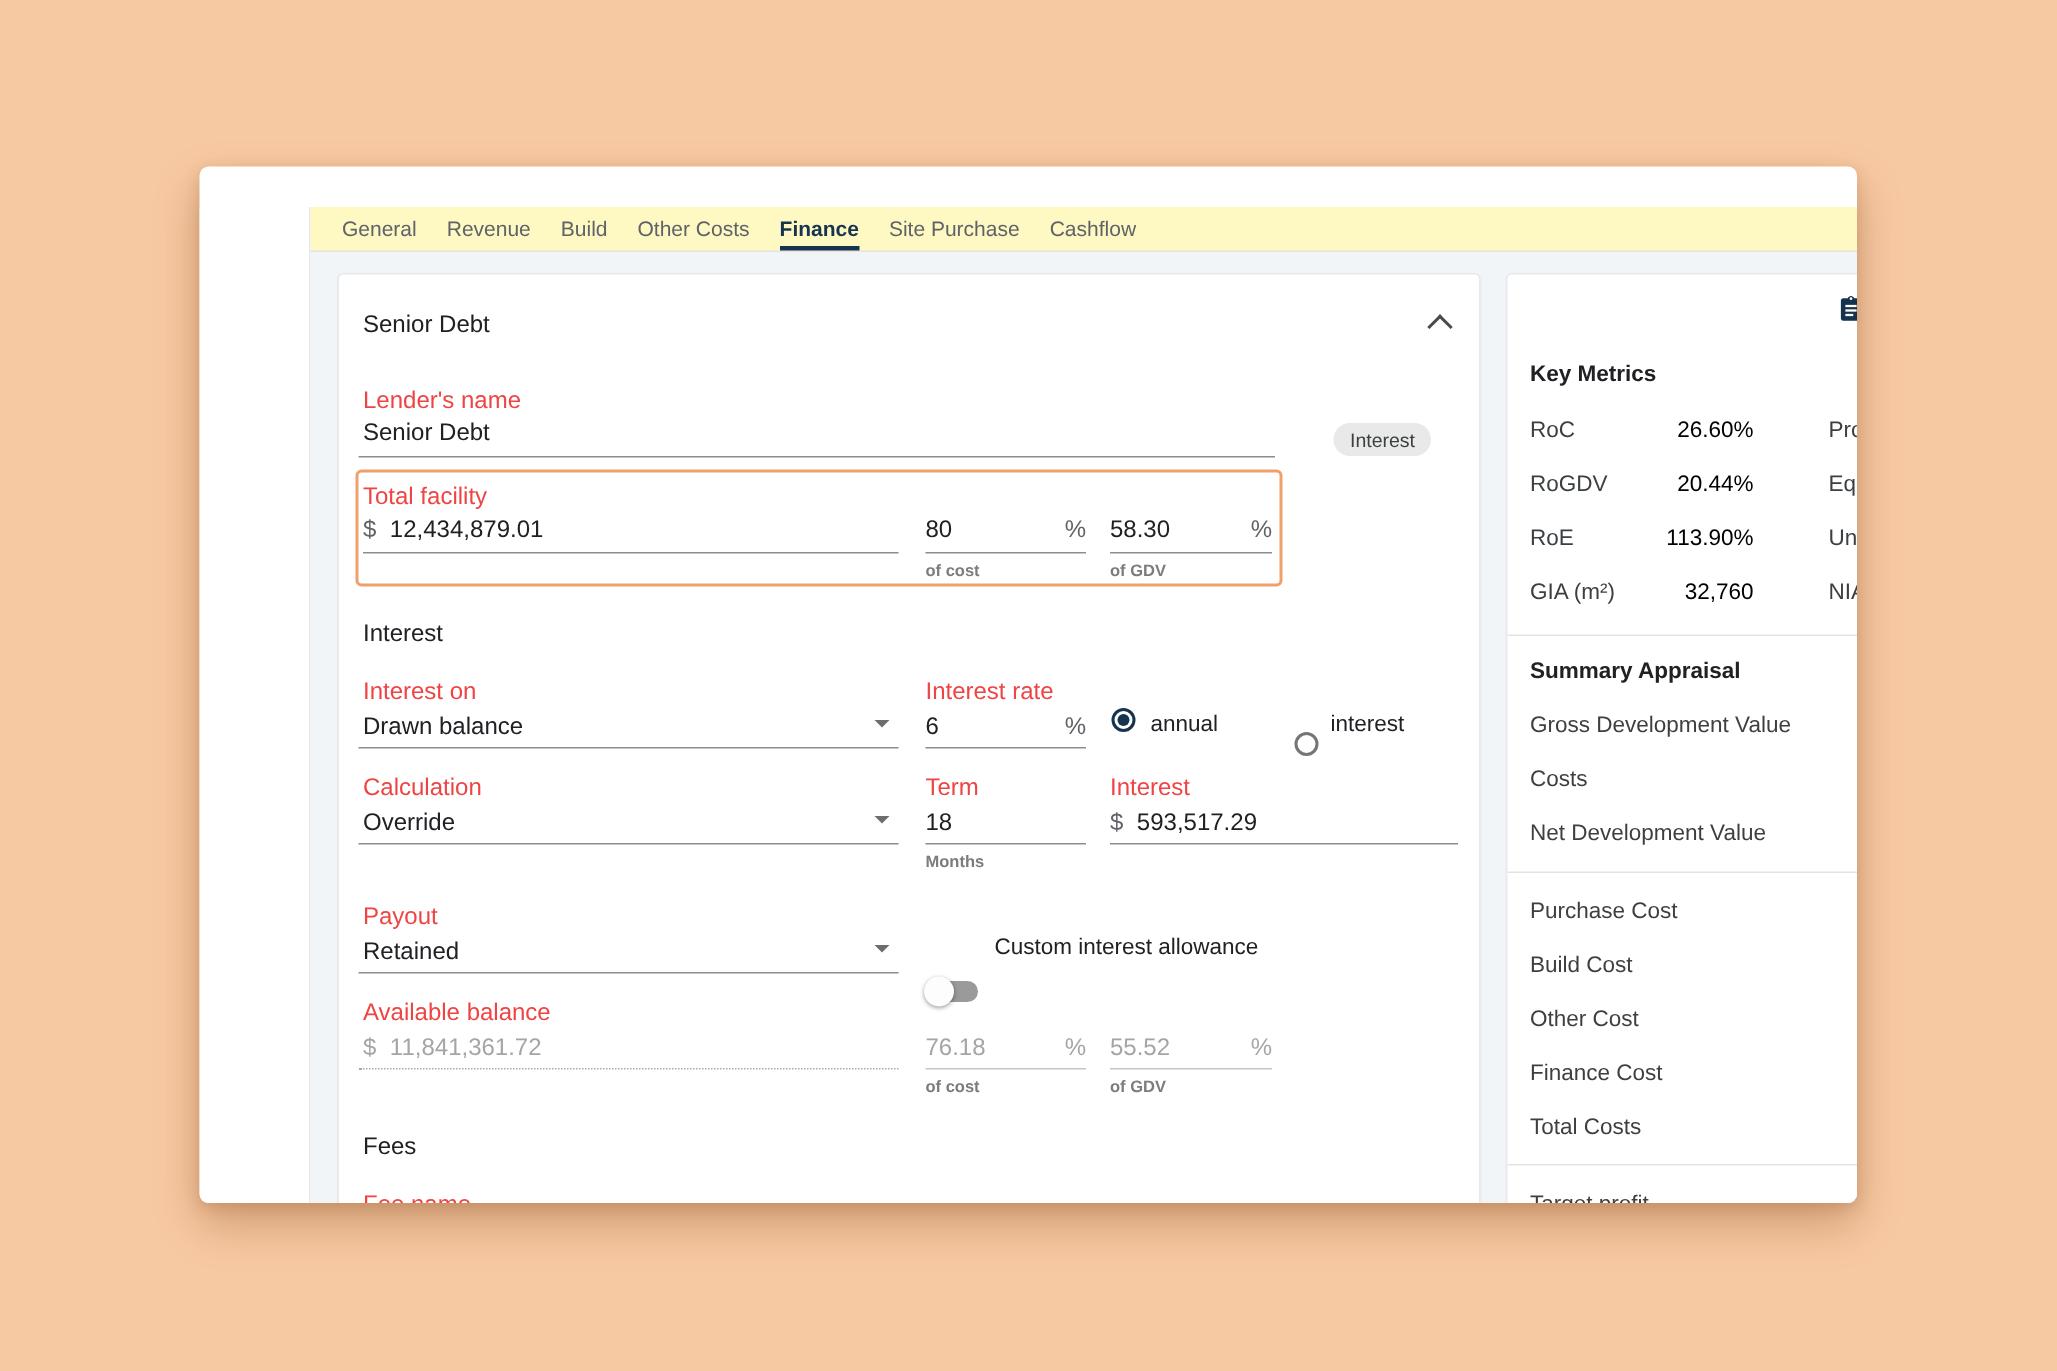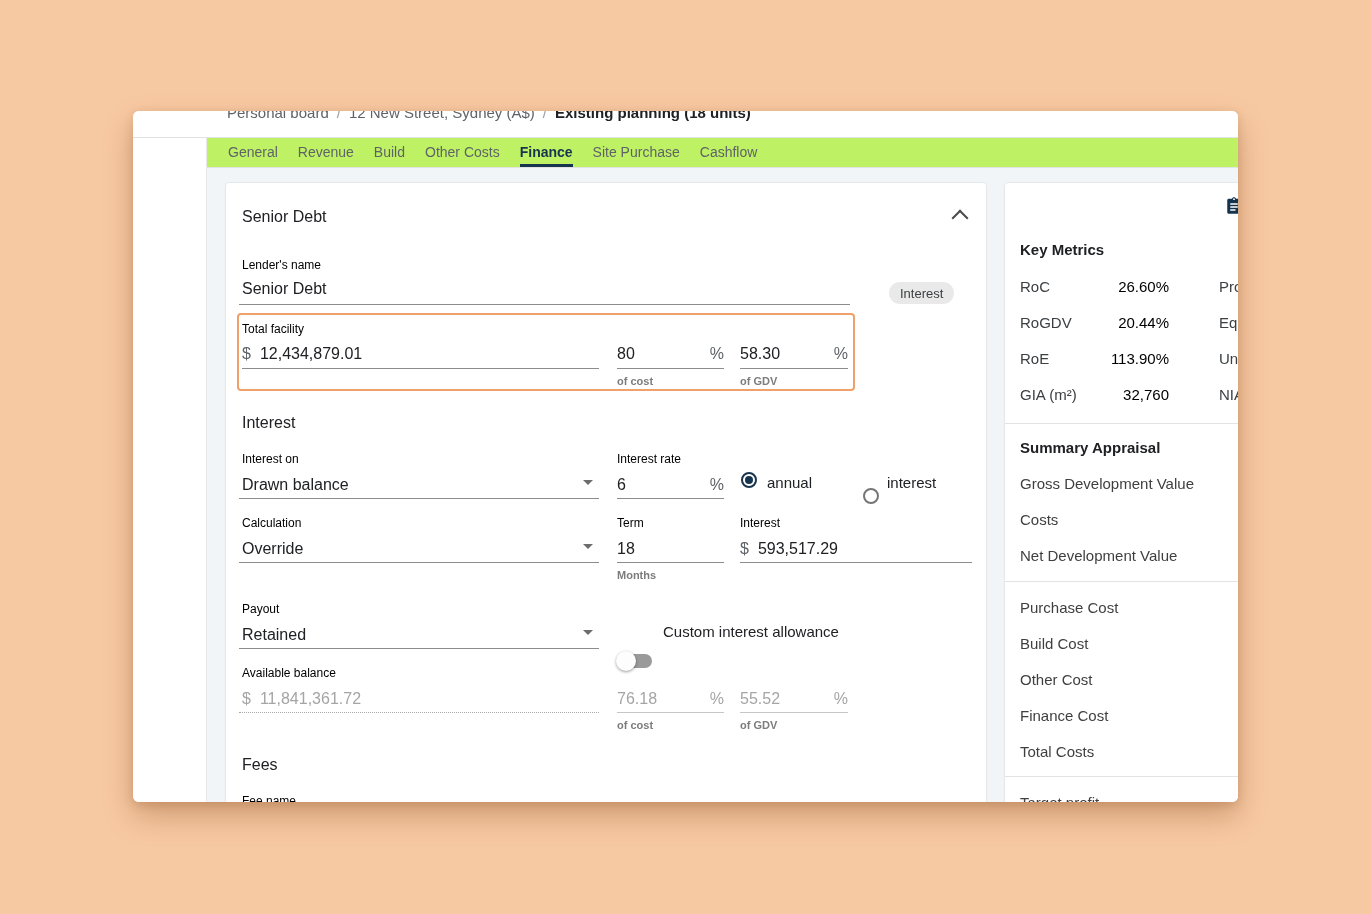--- a/index.html
+++ b/index.html
@@ -13,30 +13,30 @@
   
   .header{position:absolute;left:0;top:0;right:0;height:26px;background:#fff;border-bottom:1px solid #e2e2e2;}
   .breadcrumb{position:absolute;left:94px;top:-7px;font-size:15px;color:#5f6368;white-space:nowrap;}
   .breadcrumb .sep{margin:0 8px;color:#9aa0a6;}
   .breadcrumb .current{color:#202124;font-weight:600;}
 
   
   .leftrail{position:absolute;left:0;top:27px;bottom:0;width:73px;background:#fff;border-right:1px solid #e6e8ea;}
 
   
-  .tabbar{position:absolute;left:74px;top:27px;right:0;height:30px;background:#bef264;border-bottom:1px solid #e2e2e2;
+  .tabbar{position:absolute;left:74px;top:27px;right:0;height:30px;background:#fef9c3;border-bottom:1px solid #e2e2e2;
           display:flex;align-items:stretch;padding-left:21px;gap:20px;box-sizing:border-box;}
   .tab{display:flex;align-items:center;font-size:14px;color:#5f6368;cursor:pointer;border-bottom:3px solid transparent;box-sizing:border-box;padding-top:2px;}
   .tab.active{color:#17344f;font-weight:700;border-bottom-color:#17344f;}
 
   
   .content{position:absolute;left:74px;top:57px;right:0;bottom:0;background:#f2f5f7;}
   .card{position:absolute;background:#fff;border:1px solid #e6e9eb;border-radius:4px;box-shadow:0 1px 2px rgba(0,0,0,.04);box-sizing:border-box;}
 
-  .label{font-size:12px;color:#000000;}
+  .label{font-size:16px;color:#ef4444;}
   .value{font-size:16px;color:#202124;}
   .helper{font-size:11px;color:#7c7c7c;font-weight:bold;}
   .section-h{font-size:16px;color:#202124;}
   .cur{color:#5f6368;margin-right:9px;}
   .u{height:1px;background:#8d8d8d;}
   .u-light{height:1px;background:#c6c6c6;}
   .u-dotted{height:0;border-bottom:1px dotted #a9a9a9;}
   .pctbox{display:flex;justify-content:space-between;align-items:flex-end;font-size:16px;color:#202124;}
   .pctbox .unit{color:#5f6368;}
   .disabled, .disabled .unit, .disabled .cur{color:#a5a5a5 !important;}
@@ -63,25 +63,20 @@
   .m-val{font-size:15px;color:#000000;text-align:right;}
   .divider{height:1px;background:#e3e3e3;position:absolute;left:0;right:0;}
   .s-item{font-size:15px;color:#3f3f3f;}
 </style>
 </head>
 <body>
 
 <div class="stage">
   <div class="window">
 
-    <div class="header">
-      <div class="breadcrumb t">
-        <span>Personal board</span><span class="sep">/</span><span>12 New Street, Sydney (A$)</span><span class="sep">/</span><span class="current">Existing planning (18 units)</span>
-      </div>
-    </div>
 
     <div class="leftrail"></div>
 
     <div class="tabbar">
       <div class="tab">General</div>
       <div class="tab">Revenue</div>
       <div class="tab">Build</div>
       <div class="tab">Other Costs</div>
       <div class="tab active">Finance</div>
       <div class="tab">Site Purchase</div>

